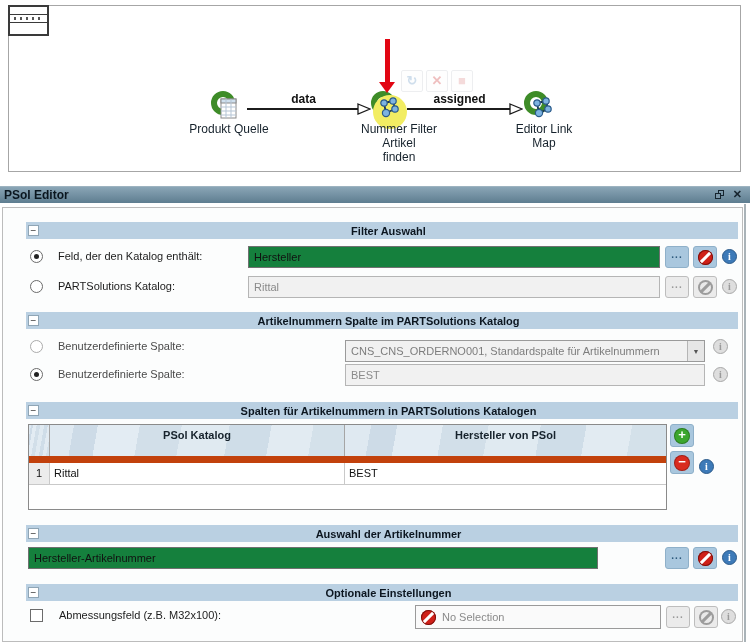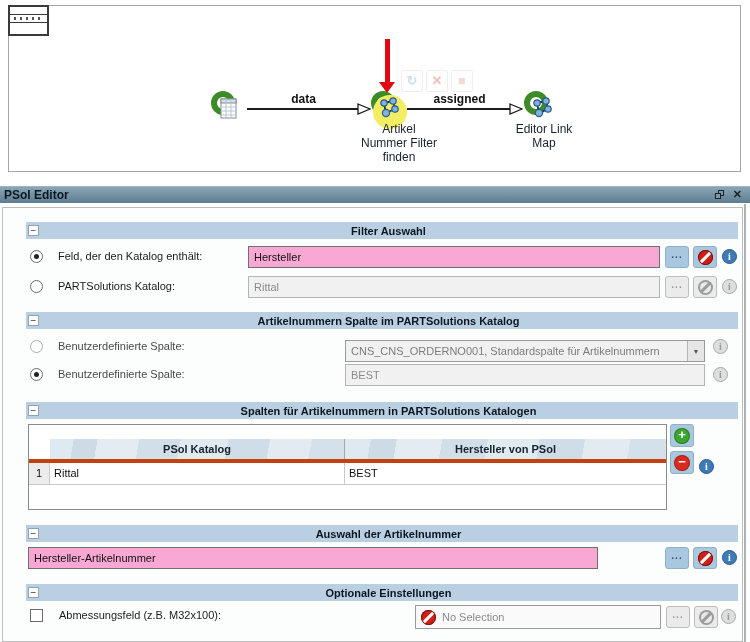--- a/index.html
+++ b/index.html
@@ -47,21 +47,21 @@
   .sechdr .ttl { flex:1; text-align:center; font-size:11px; font-weight:600; color:#0c1620; }
   .collapse { width:11px; height:11px; margin-left:2px; background:#fff; border:1px solid #8fa5b5;
      font-size:10px; line-height:9px; text-align:center; color:#333; }
 
   .radio { width:13px; height:13px; border:1px solid #6b6b6b; border-radius:50%; background:#fff; }
   .radio.sel::after { content:""; position:absolute; left:3px; top:3px; width:5px; height:5px; border-radius:50%; background:#222; }
   .radio.dis { border-color:#ababab; }
   .lbl { font-size:11px; color:#1c1c1c; white-space:nowrap;padding-left:10px; }
   .lbl.dim { color:#4a4a4a; }
 
-  .inp { border:1px solid #707070; background:#f9a8d4; font-size:11px; color:#111;
+  .inp { border:1px solid #707070; background:#15803d; font-size:11px; color:#111;
      display:flex; align-items:center; padding:0 5px; }
   .inp.dis { border-color:#b5b5b5; background:#f1f1f1; color:#8a8a8a; }
   .combo { border:1px solid #9a9a9a; background:#f1f1f1; color:#7d7d7d; font-size:11px;
      display:flex; align-items:center; padding:0 0 0 5px; }
   .combo .ctext { flex:1; overflow:hidden; white-space:nowrap; }
   .combo .darr { width:17px; height:100%; border-left:1px solid #b5b5b5; background:#e6e6e6;
      font-size:7px; color:#555; display:flex; align-items:center; justify-content:center; }
 
   .btn { width:24px; height:22px; border:1px solid #8fb0c9; border-radius:3px; background:#a9c7de;
      display:flex; align-items:center; justify-content:center; }
@@ -83,21 +83,21 @@
 
   .circbtn { width:24px; height:23px; border:1px solid #8fb0c9; border-radius:3px; background:#a9c7de;
      display:flex; align-items:center; justify-content:center; }
   .circbtn .cc { width:16px; height:16px; border-radius:50%; color:#fff; font-size:13px; font-weight:bold;
      text-align:center; line-height:14px; box-shadow:inset 0 0 0 1px rgba(0,0,0,.25); }
   .cc.green { background:#3ba62d; }
   .cc.red { background:#d92b1f; }
 
   
   #ptable { left:25px; top:216px; width:639px; height:86px; border:1px solid #8a8a8a; background:#fff; }
-  #ptable .hrow { display:flex; height:38px; border-bottom:4px solid #c2410c;align-items:flex-end; }
+  #ptable .hrow { display:flex; height:38px; border-bottom:7px solid #c2410c; }
   #ptable .hcell { background:linear-gradient(100deg,#dfe9f1 0 8%,#cddbe7 8% 16%,#e3ecf3 16% 30%,#d2dfe9 30% 44%,#e0eaf1 44% 60%,#cfdde8 60% 74%,#e2ebf2 74% 88%,#d4e1ea 88%);
      font-size:11px; font-weight:bold; color:#16222c; text-align:center; line-height:20px;
      border-right:1px solid #a5a5a5; overflow:hidden; }
   #ptable .drow { display:flex; height:22px; border-bottom:1px solid #c9c9c9; }
   #ptable .dcell { font-size:11px; color:#111; line-height:21px; padding-left:4px;
      border-right:1px solid #c9c9c9; overflow:hidden; }
   .c0 { width:21px; } .c1 { width:295px; } .c2 { flex:1; }
   .numcell { background:#ececec; text-align:center; padding-left:0 !important; }
 
   .chk { width:13px; height:13px; border:1px solid #6b6b6b; background:#fff; }
@@ -113,39 +113,42 @@
     <div class="mrow" style="border-bottom:none"></div>
   </div>
 
   <div class="abs node" style="left:202px; top:85px;">
     <svg width="28" height="28" viewBox="0 0 28 28">
       <rect x="6" y="4" width="15" height="19" fill="#fff" stroke="#8a8a8a"></rect>
       <rect x="6" y="4" width="15" height="4" fill="#cfe0ee" stroke="#8a8a8a"></rect>
       <path d="M6 12h15 M6 16h15 M6 20h15 M11 4v19 M16 4v19" stroke="#b5c5d5" stroke-width="1" fill="none"></path>
     </svg>
   </div>
+  <div class="abs nlabel" style="left:150px; top:116px; width:140px;">
+    <div>Produkt Quelle</div>
+  </div>
 
   <div class="abs edge" style="left:238px; top:102px; width:113px;"></div>
   <div class="abs elabel" style="left:238px; top:86px; width:113px;">data</div>
   <svg class="abs ahead" style="left:348px; top:97px;" width="14" height="12">
     <path d="M1,1 L13,6 L1,11 Z" fill="#fff" stroke="#1a1a1a" stroke-width="1.3"></path>
   </svg>
 
   <div class="abs node hl" style="left:362px; top:85px;">
     <svg width="28" height="28" viewBox="0 0 28 28">
       <path d="M9 8 L18 6 M18 6 L20 14 M9 8 L11 18 M20 14 L11 18" stroke="#1a3550" stroke-width="1.8" fill="none"></path>
       <circle cx="9" cy="8" r="3.2" fill="#7db3e0" stroke="#2a5a8a" stroke-width="1.2"></circle>
       <circle cx="18" cy="6" r="3.2" fill="#7db3e0" stroke="#2a5a8a" stroke-width="1.2"></circle>
       <circle cx="20" cy="14" r="3.2" fill="#7db3e0" stroke="#2a5a8a" stroke-width="1.2"></circle>
       <circle cx="11" cy="18" r="3.6" fill="#7db3e0" stroke="#2a5a8a" stroke-width="1.2"></circle>
     </svg>
   </div>
   <div class="abs nlabel" style="left:320px; top:116px; width:140px;">
+    <div>Nummer Filter</div>
     <div>Artikel</div>
-    <div>Nummer Filter</div>
     <div>finden</div>
   </div>
 
   <div class="abs edge" style="left:398px; top:102px; width:105px;"></div>
   <div class="abs elabel" style="left:398px; top:86px; width:105px;">assigned</div>
   <svg class="abs ahead" style="left:500px; top:97px;" width="14" height="12">
     <path d="M1,1 L13,6 L1,11 Z" fill="#fff" stroke="#1a1a1a" stroke-width="1.3"></path>
   </svg>
 
   <div class="abs node" style="left:515px; top:85px;">

